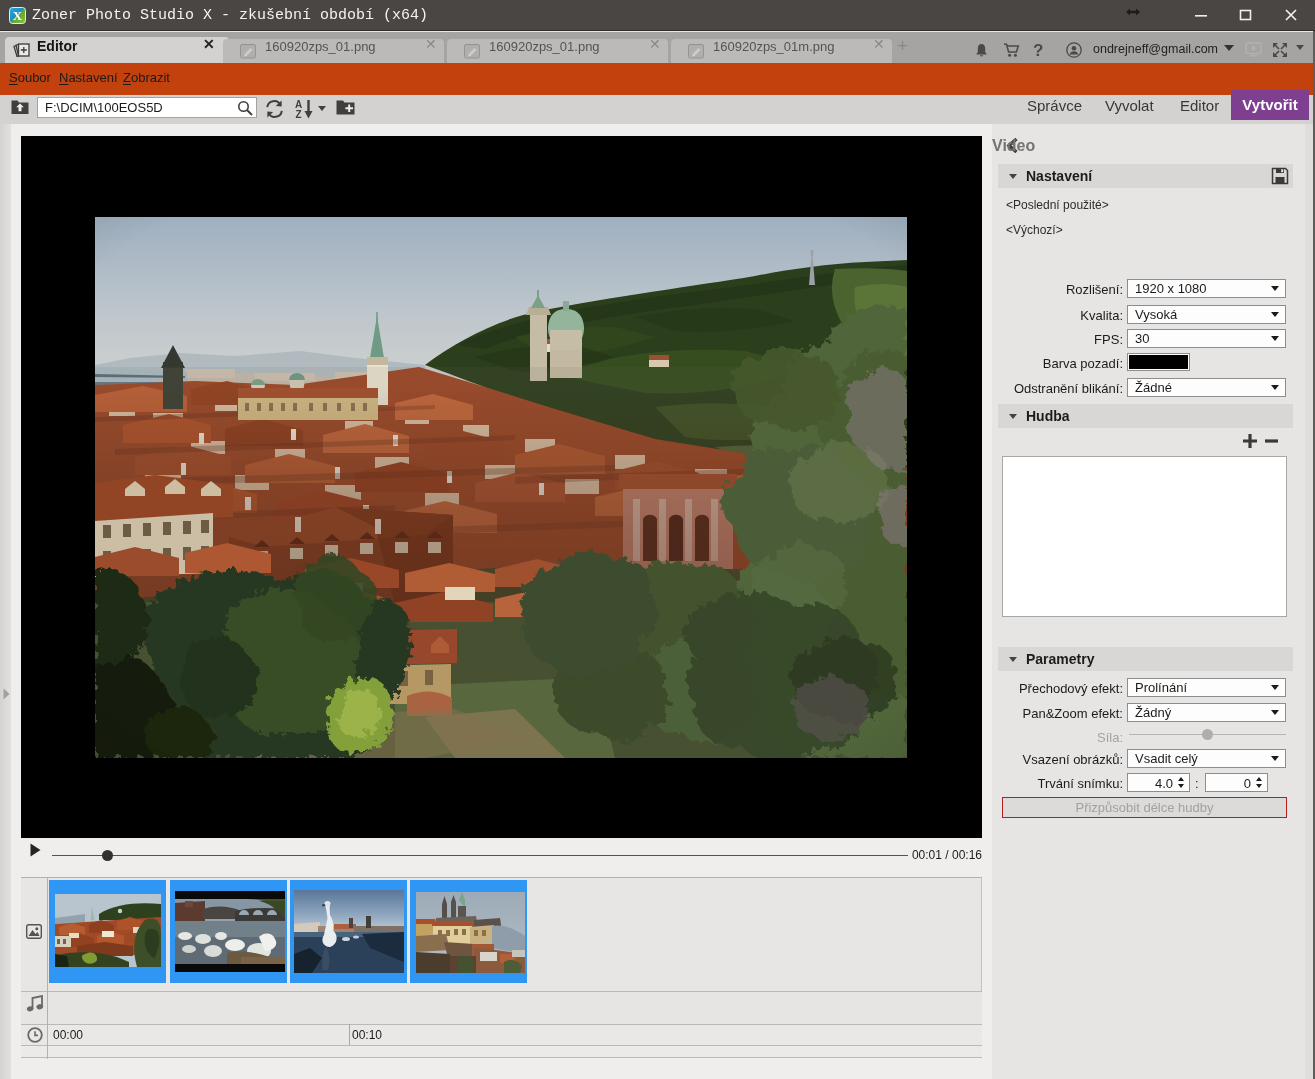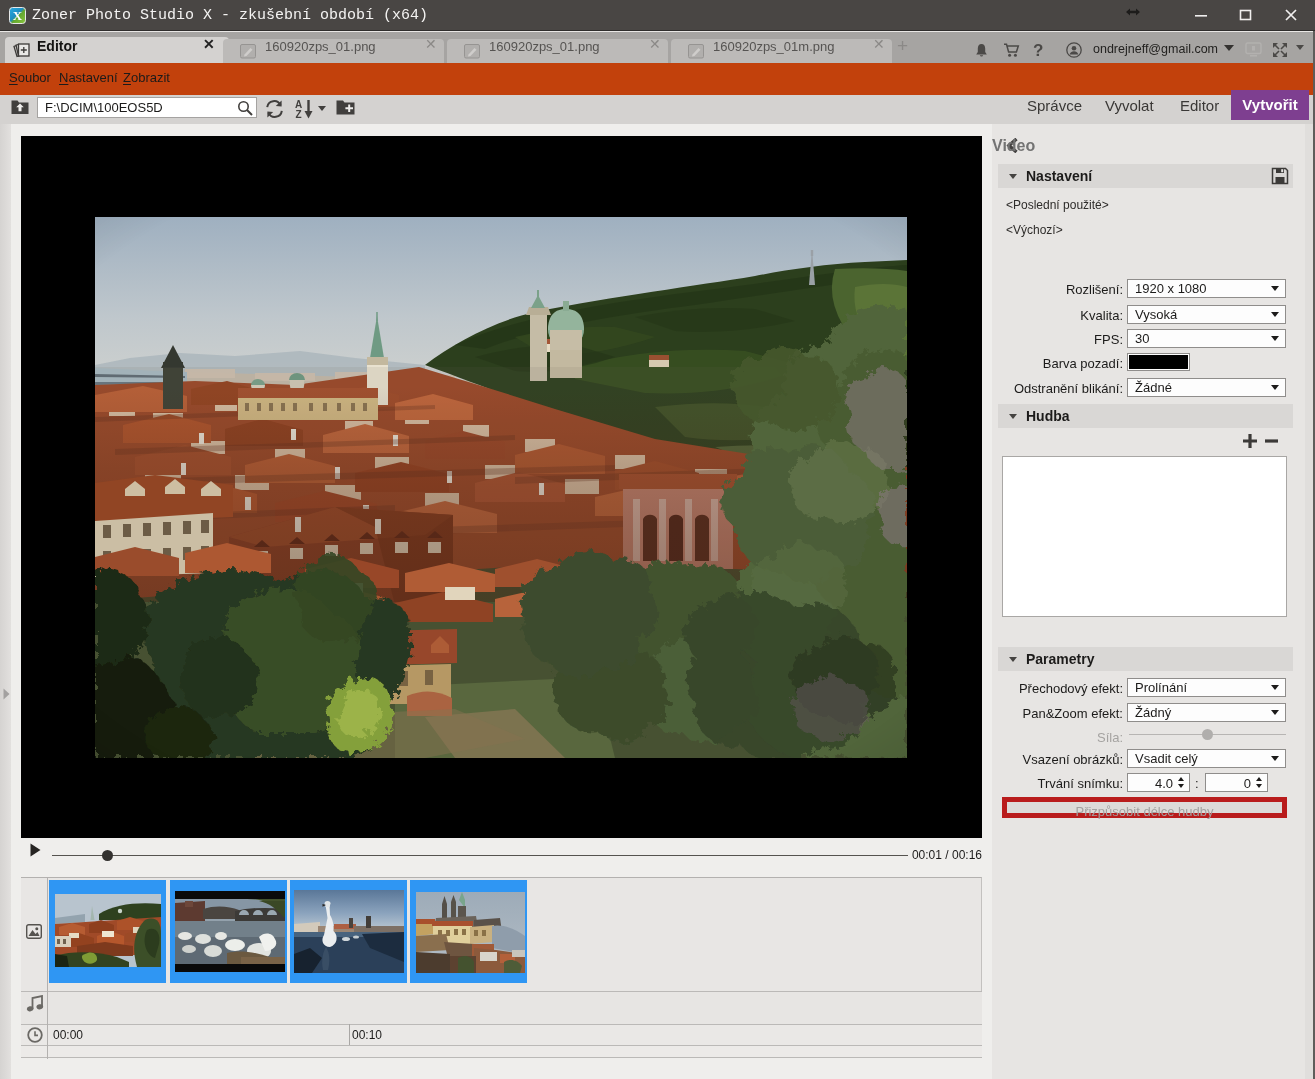--- a/index.html
+++ b/index.html
@@ -689,18 +689,18 @@
   <div class="flabel" style="top:652px">Trvání snímku:</div>
   <div class="spin" style="left:135px;top:649px">
         <span class="num">4.0</span>
         <span class="btns"></span>
       </div>
   <div class="abs" style="left:203px;top:652px;font-size:13px;color:#1c1b1a">:</div>
   <div class="spin" style="left:213px;top:649px">
         <span class="num">0</span>
         <span class="btns"></span>
       </div>
-  <div class="abs" style="left:10px;top:673px;width:285px;height:21px;background:#dddbd9;border:5px solid #b91c1c;color:#a3a1a0;font-size:13px;text-align:center;line-height:20px">Přizpůsobit délce hudby</div>
+  <div class="abs" style="left:10px;top:673px;width:285px;height:21px;background:#dddbd9;border:1px solid #b91c1c;color:#a3a1a0;font-size:13px;text-align:center;line-height:20px">Přizpůsobit délce hudby</div>
 </div>
 <div id="rightstrip"></div>
 <div id="winborder"></div>
 
 </div>
 
 </body></html>

